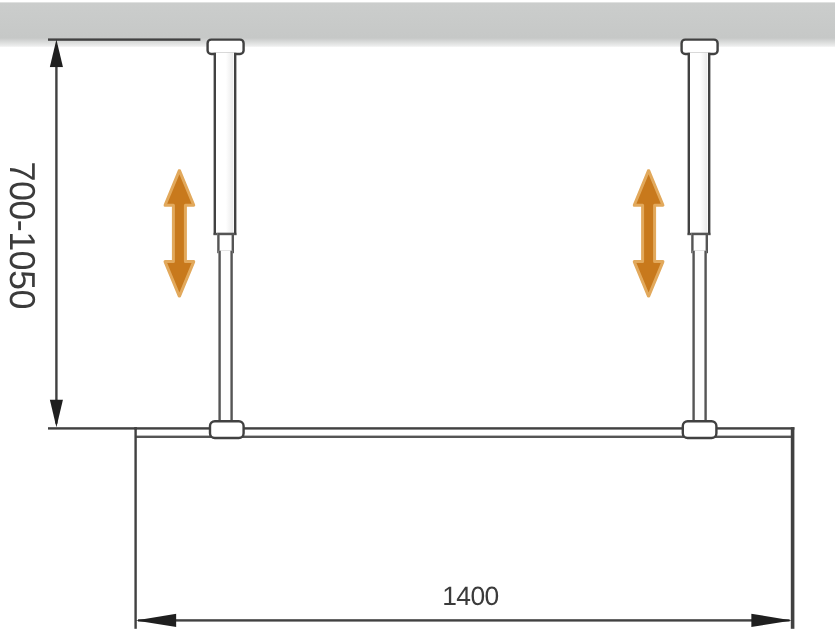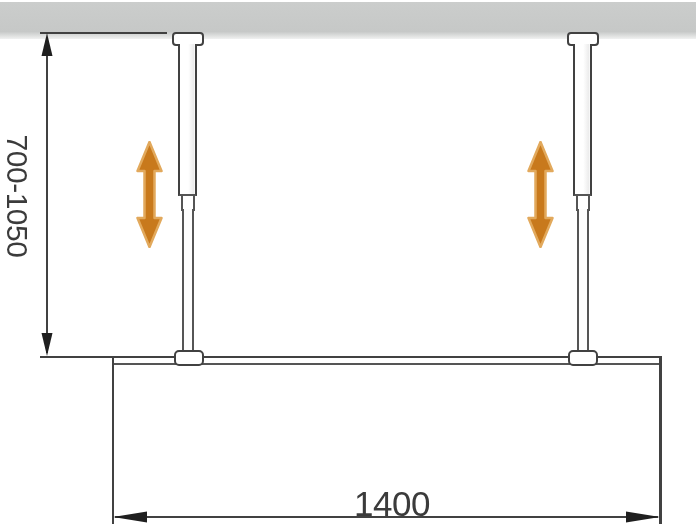--- a/index.html
+++ b/index.html
@@ -14,21 +14,21 @@
 
   
   .ceiling{left:0;top:2px;width:696px;height:37px;
     background:linear-gradient(to bottom,#cbcdcc 0%,var(--c-ceiling) 80%,rgba(198,200,199,0.25) 100%);}
 
   
   .hline{height:2px;background:var(--c-line);}
   .vline{width:2px;background:var(--c-line);}
 
   
-  .dim-label{color:var(--c-text);font-size:35px;line-height:1;white-space:nowrap;
+  .dim-label{color:var(--c-text);font-size:22px;line-height:1;white-space:nowrap;
     letter-spacing:-0.5px;}
   .dim-label-v{left:17px;top:196px;transform:translate(-50%,-50%) rotate(90deg);font-size:30px;}
   .dim-label-h{left:302px;top:486px;width:180px;text-align:center;}
 
   
   .part{box-sizing:border-box;background:#fff;}
   .bracket-top{width:32px;height:14px;border:2px solid var(--c-line);border-radius:4px;}
   .tube{width:19px;height:152px;border-left:2px solid var(--c-line);border-right:2px solid var(--c-line);
     border-bottom:2px solid var(--c-line_soft);background:linear-gradient(to right,#fff 55%,#ececec 92%,#fff 100%);}
   .collar{width:14px;height:17px;border:2px solid var(--c-line_soft);}

